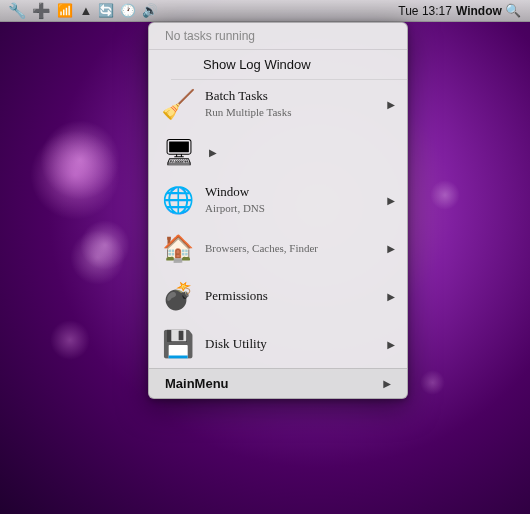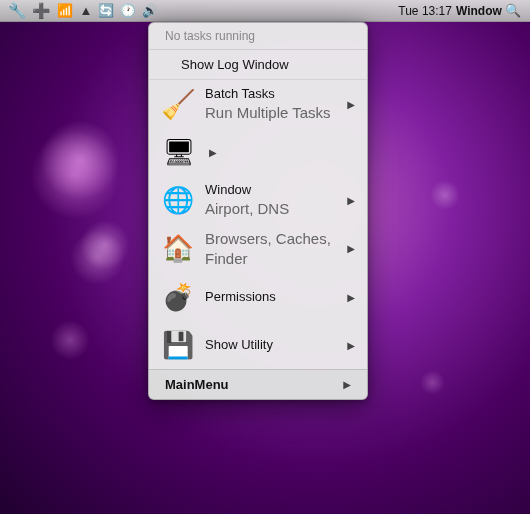--- a/index.html
+++ b/index.html
@@ -82,21 +82,21 @@
       font-size: 12px;
       font-weight: 700;
       color: #111;
     }
 
     
     .dropdown {
       position: absolute;
       top: 22px;
       left: 148px;
-      width: 220px;
+      width: 260px;
       background: rgba(235, 235, 235, 0.97);
       border: 1px solid rgba(0,0,0,0.25);
       border-radius: 6px;
       box-shadow: 0 8px 30px rgba(0,0,0,0.5), 0 2px 6px rgba(0,0,0,0.3);
       z-index: 200;
       overflow: hidden;
     }
 
     .menu-status {
       padding: 6px 16px;
@@ -104,20 +104,21 @@
       color: #888;
       border-bottom: 1px solid rgba(0,0,0,0.1);
     }
 
     .menu-item-simple {
       padding: 7px 32px;
       font-size: 13px;
       color: #111;
       cursor: pointer;
       border-bottom: 1px solid rgba(0,0,0,0.08);
+      margin-left: 22px;
     }
 
     .menu-item {
       display: flex;
       align-items: center;
       padding: 5px 12px;
       cursor: pointer;
       position: relative;
       min-height: 48px;
     }
@@ -128,31 +129,32 @@
       flex-shrink: 0;
       margin-right: 8px;
       display: flex;
       align-items: center;
       justify-content: center;
       font-size: 26px;
     }
 
     .menu-item-text {
       flex: 1;
+      font-family: Liberation Serif, serif;
     }
 
     .menu-item-title {
       font-size: 13px;
       font-weight: 500;
       color: #111;
       line-height: 1.3;
     }
 
     .menu-item-subtitle {
-      font-size: 15px;
+      font-size: 11px;
       color: #666;
       line-height: 1.3;
     }
 
     .menu-chevron {
       font-size: 10px;
       color: #444;
       margin-left: 4px;
     }
 
@@ -257,21 +259,21 @@
       <div class="menu-item-icon icon-bomb">💣</div>
       <div class="menu-item-text">
         <div class="menu-item-title">Permissions</div>
       </div>
       <span class="menu-chevron">▶</span>
     </div>
 
     <div class="menu-item">
       <div class="menu-item-icon icon-disk">💾</div>
       <div class="menu-item-text">
-        <div class="menu-item-title">Show Utility</div>
+        <div class="menu-item-title">Disk Utility</div>
       </div>
       <span class="menu-chevron">▶</span>
     </div>
 
     <div class="menu-bottom">
       <span class="menu-bottom-label">MainMenu</span>
       <span class="menu-chevron">▶</span>
     </div>
   </div>
 </div>

